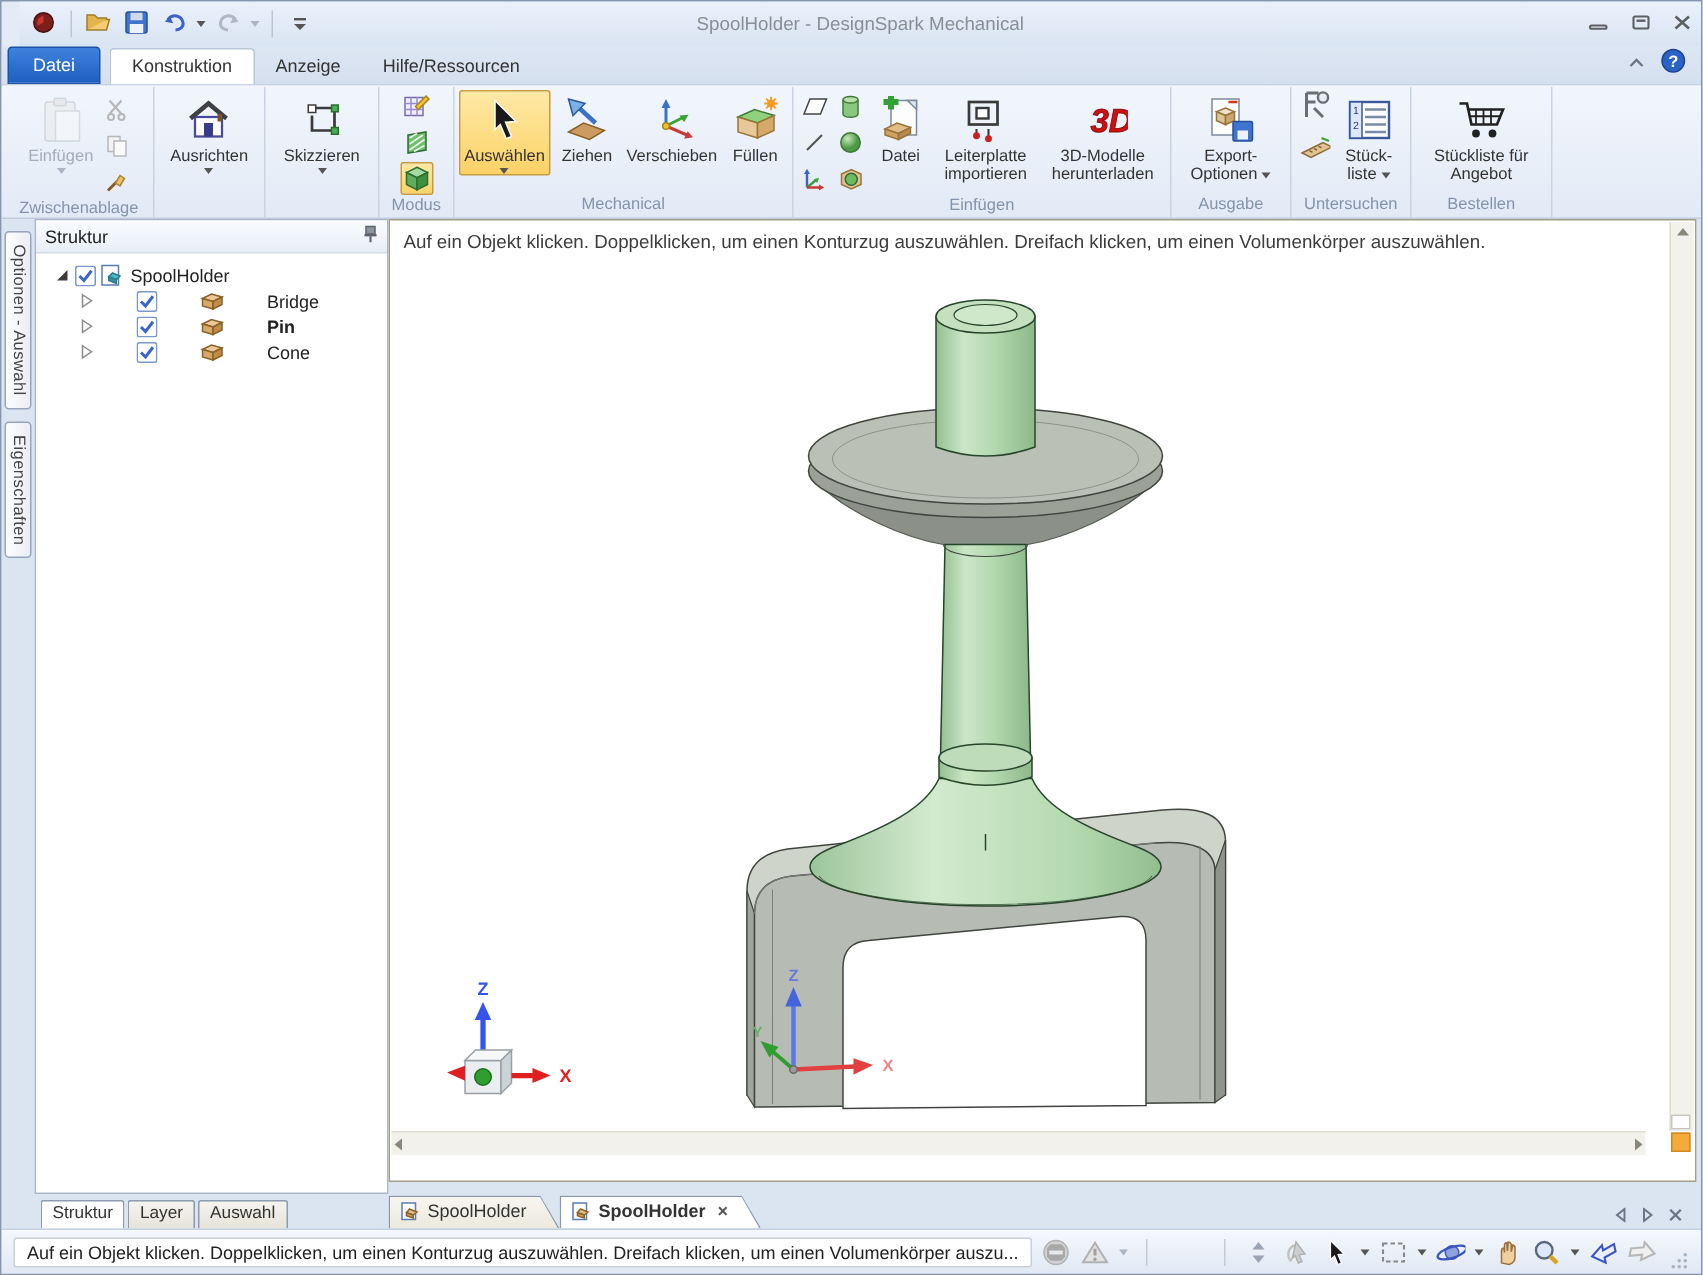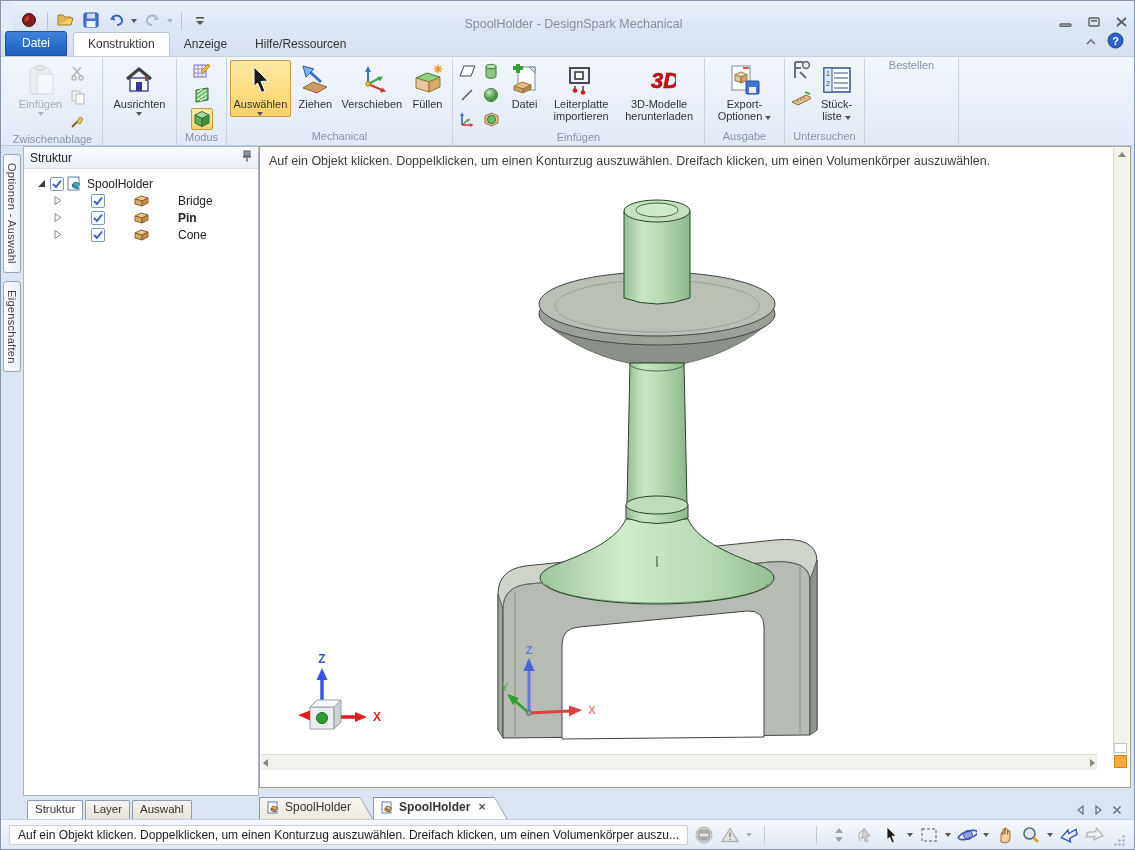--- a/index.html
+++ b/index.html
@@ -3,21 +3,21 @@
 <meta charset="utf-8">
 <style>
   * {box-sizing:border-box; margin:0; padding:0;}
   html,body {width:1135px; height:850px;}
   body {font-family:"Liberation Sans",sans-serif; font-size:12px; color:#222;
         background:#e3ebf6; border:1px solid #8496ad; overflow:hidden; position:relative;}
   .row {position:absolute; left:0; right:0;}
 
   
   .titlebar {top:0; height:30px; background:linear-gradient(#eaf1fb,#d9e4f2);
-             display:flex; align-items:flex-end; padding:0 6px;margin-left:12px;}
+             display:flex; align-items:center; padding:0 6px;margin-left:12px;}
   .qat {display:flex; align-items:center; gap:5px;}
   .qat .sep {width:1px; height:18px; background:#b9c6d8; margin:0 3px;}
   .qbtn {width:20px; height:20px; display:flex; align-items:center; justify-content:center;}
   .car {display:inline-block; width:0; height:0; border-left:3px solid transparent;
         border-right:3px solid transparent; border-top:4px solid #555;}
   .car.dis {border-top-color:#aab4c2;}
   .title-text {position:absolute; left:0; right:0; text-align:center; color:#8a8f96; font-size:12.5px; pointer-events:none;}
   .wctrl {margin-left:auto; display:flex; gap:14px; align-items:center; z-index:2;}
 
   
@@ -228,20 +228,37 @@
               <rect x="21" y="11" width="3" height="5" fill="#7a5230"></rect>
             </svg>
           </span>
         <span class="bl">Ausrichten</span>
         <i class="car"></i>
       </div>
     </div>
     <div class="grp-label"></div>
   </div>
 
+  <div class="grp" style="width:76px">
+    <div class="grp-body">
+      <div class="bb">
+        <span class="ic">
+            <svg width="28" height="28">
+              <path d="M7,6 H22 V21 H7 V11" fill="none" stroke="#3a3a3a" stroke-width="1.8"></path>
+              <rect x="4.5" y="4" width="5" height="5" fill="#fff" stroke="#3a3a3a"></rect>
+              <rect x="20" y="19" width="4.5" height="4.5" fill="#49b04f" stroke="#2a6e2e"></rect>
+              <rect x="20" y="4" width="4.5" height="4.5" fill="#49b04f" stroke="#2a6e2e"></rect>
+            </svg>
+          </span>
+        <span class="bl">Skizzieren</span>
+        <i class="car"></i>
+      </div>
+    </div>
+    <div class="grp-label"></div>
+  </div>
 
   <div class="grp" style="width:50px">
     <div class="grp-body" style="flex-direction:column; align-items:center; gap:2px">
       <span class="mini">
           <svg width="18" height="18">
             <rect x="1" y="3" width="12" height="12" fill="#efeffc" stroke="#7a6ab0"></rect>
             <path d="M1,7 H13 M1,11 H13 M5,3 V15 M9,3 V15" stroke="#9a8ccc" stroke-width="1"></path>
             <path d="M8,9 L15,2 L17,4 L10,11 Z" fill="#f2c12e" stroke="#a8841a"></path>
           </svg>
         </span>
@@ -449,20 +466,33 @@
               <path d="M12,7 H26 M12,12 H26 M12,17 H26 M12,22 H26" stroke="#7a8ba8" stroke-width="1.6"></path>
             </svg>
           </span>
         <span class="bl"><span>Stück-liste</span> <i class="car" style="display:inline-block"></i></span>
       </div>
     </div>
     <div class="grp-label">Untersuchen</div>
   </div>
 
   <div class="grp" style="width:94px">
+    <div class="grp-body">
+      <div class="bb" style="width:86px">
+        <span class="ic">
+            <svg width="34" height="30">
+              <path d="M2,4 H7 L10,18 H27 L31,8 H8" fill="none" stroke="#222" stroke-width="1.8"></path>
+              <path d="M13,8 V18 M18,8 V18 M23,8 V18 M9.5,12.5 H29" stroke="#222" stroke-width="1.2"></path>
+              <circle cx="13" cy="24" r="2.6" fill="#222"></circle>
+              <circle cx="24" cy="24" r="2.6" fill="#222"></circle>
+            </svg>
+          </span>
+        <span class="bl">Stückliste für Angebot</span>
+      </div>
+    </div>
     <div class="grp-label">Bestellen</div>
   </div>
 
   <div class="grp" style="flex:1; border-right:none"></div>
 </div>
 
 <div class="row workspace">
 
   <div class="sidestrip">
     <span class="vtab">Optionen - Auswahl</span>

